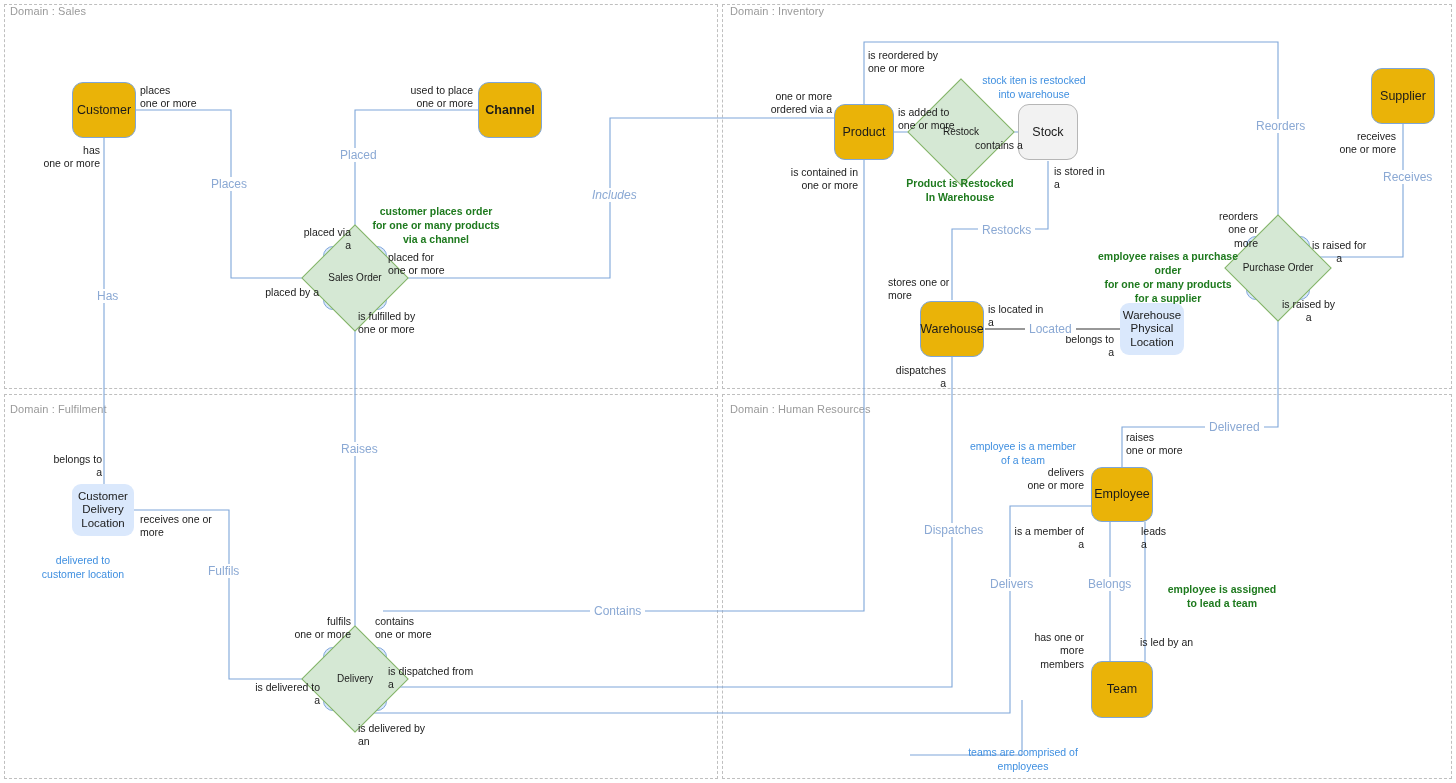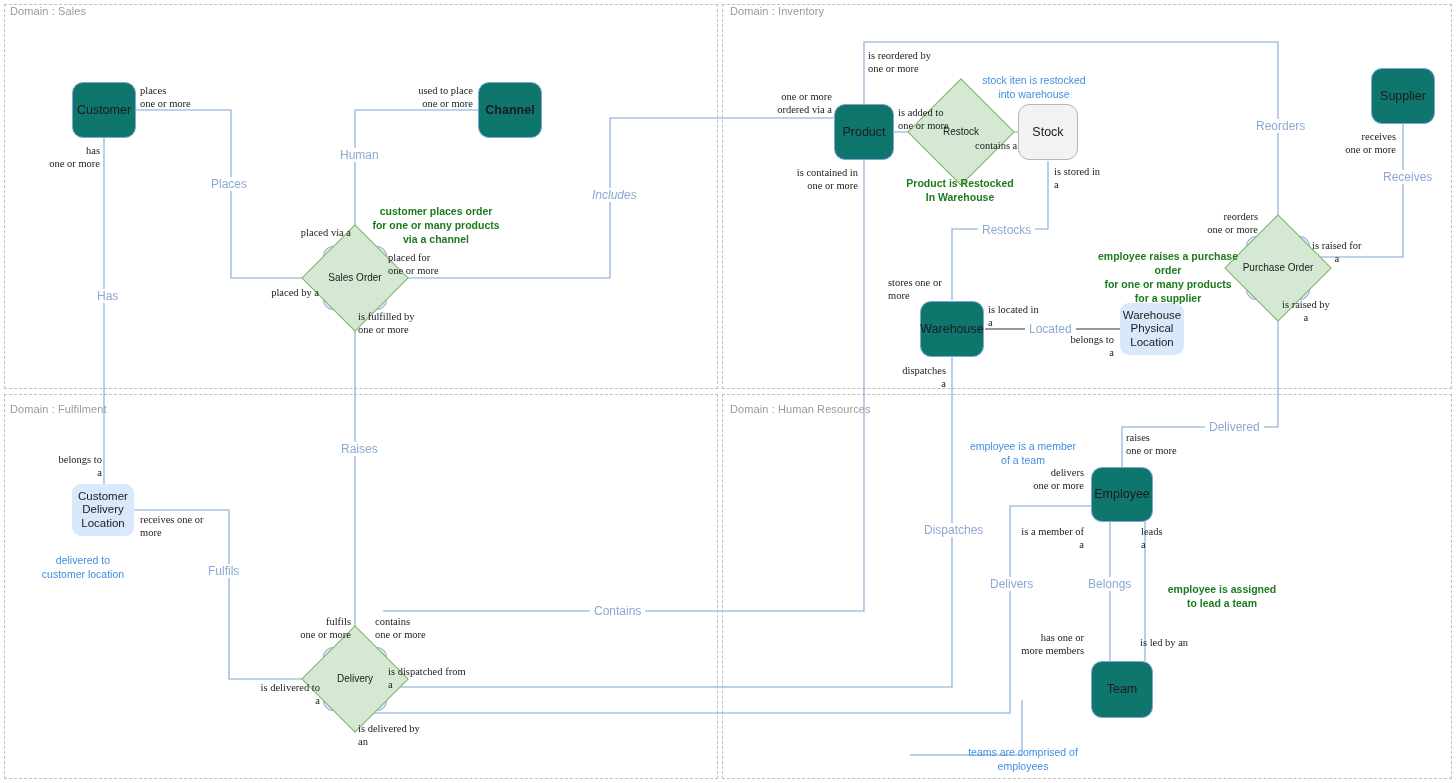--- a/index.html
+++ b/index.html
@@ -29,21 +29,21 @@
     font-size:11px;
     color:#9a9a9a;
     white-space:nowrap;
     letter-spacing:.1px;
   }
 
   
   .entity{
     position:absolute;
     box-sizing:border-box;
-    background:#0f766e;
+    background:#eab308;
     border:1.2px solid #7ea6d9;
     border-radius:11px;
     display:flex;
     align-items:center;
     justify-content:center;
     text-align:center;
     font-size:12.5px;
     color:#1b1b1b;
     line-height:1.18;
     padding:2px;
@@ -84,21 +84,20 @@
     font-size:10px;color:#1b1b1b;line-height:1.15;
   }
 
   
   .card{
     position:absolute;
     font-size:10.5px;
     color:#1b1b1b;
     line-height:1.28;
     white-space:pre-line;
-    font-family:Liberation Serif, serif;
   }
   .rel{
     position:absolute;
     font-size:12px;
     color:#8ba9d4;
     white-space:nowrap;
     background:#ffffff;
     padding:0 4px;
   }
   .note-green{
@@ -198,21 +197,21 @@
   <div class="card" style="left:385px;top:84px;text-align:right;width:88px;">used to place
 one or more</div>
   <div class="card" style="left:297px;top:226px;text-align:right;width:54px;">placed via a</div>
   <div class="card" style="left:265px;top:286px;text-align:right;width:54px;">placed by a</div>
   <div class="card" style="left:388px;top:251px;">placed for
 one or more</div>
   <div class="card" style="left:358px;top:310px;">is fulfilled by
 one or more</div>
 
   <div class="rel" style="left:207px;top:177px;">Places</div>
-  <div class="rel" style="left:336px;top:148px;">Human</div>
+  <div class="rel" style="left:336px;top:148px;">Placed</div>
   <div class="rel" style="left:588px;top:188px;font-style:italic;">Includes</div>
   <div class="rel" style="left:93px;top:289px;">Has</div>
 
   <div class="note-green" style="left:360px;top:204px;width:152px;">customer places order
 for one or many products
 via a channel</div>
 
   <div class="entity" style="left:834px;top:104px;width:60px;height:56px;">
     <span>Product</span>
   </div>

